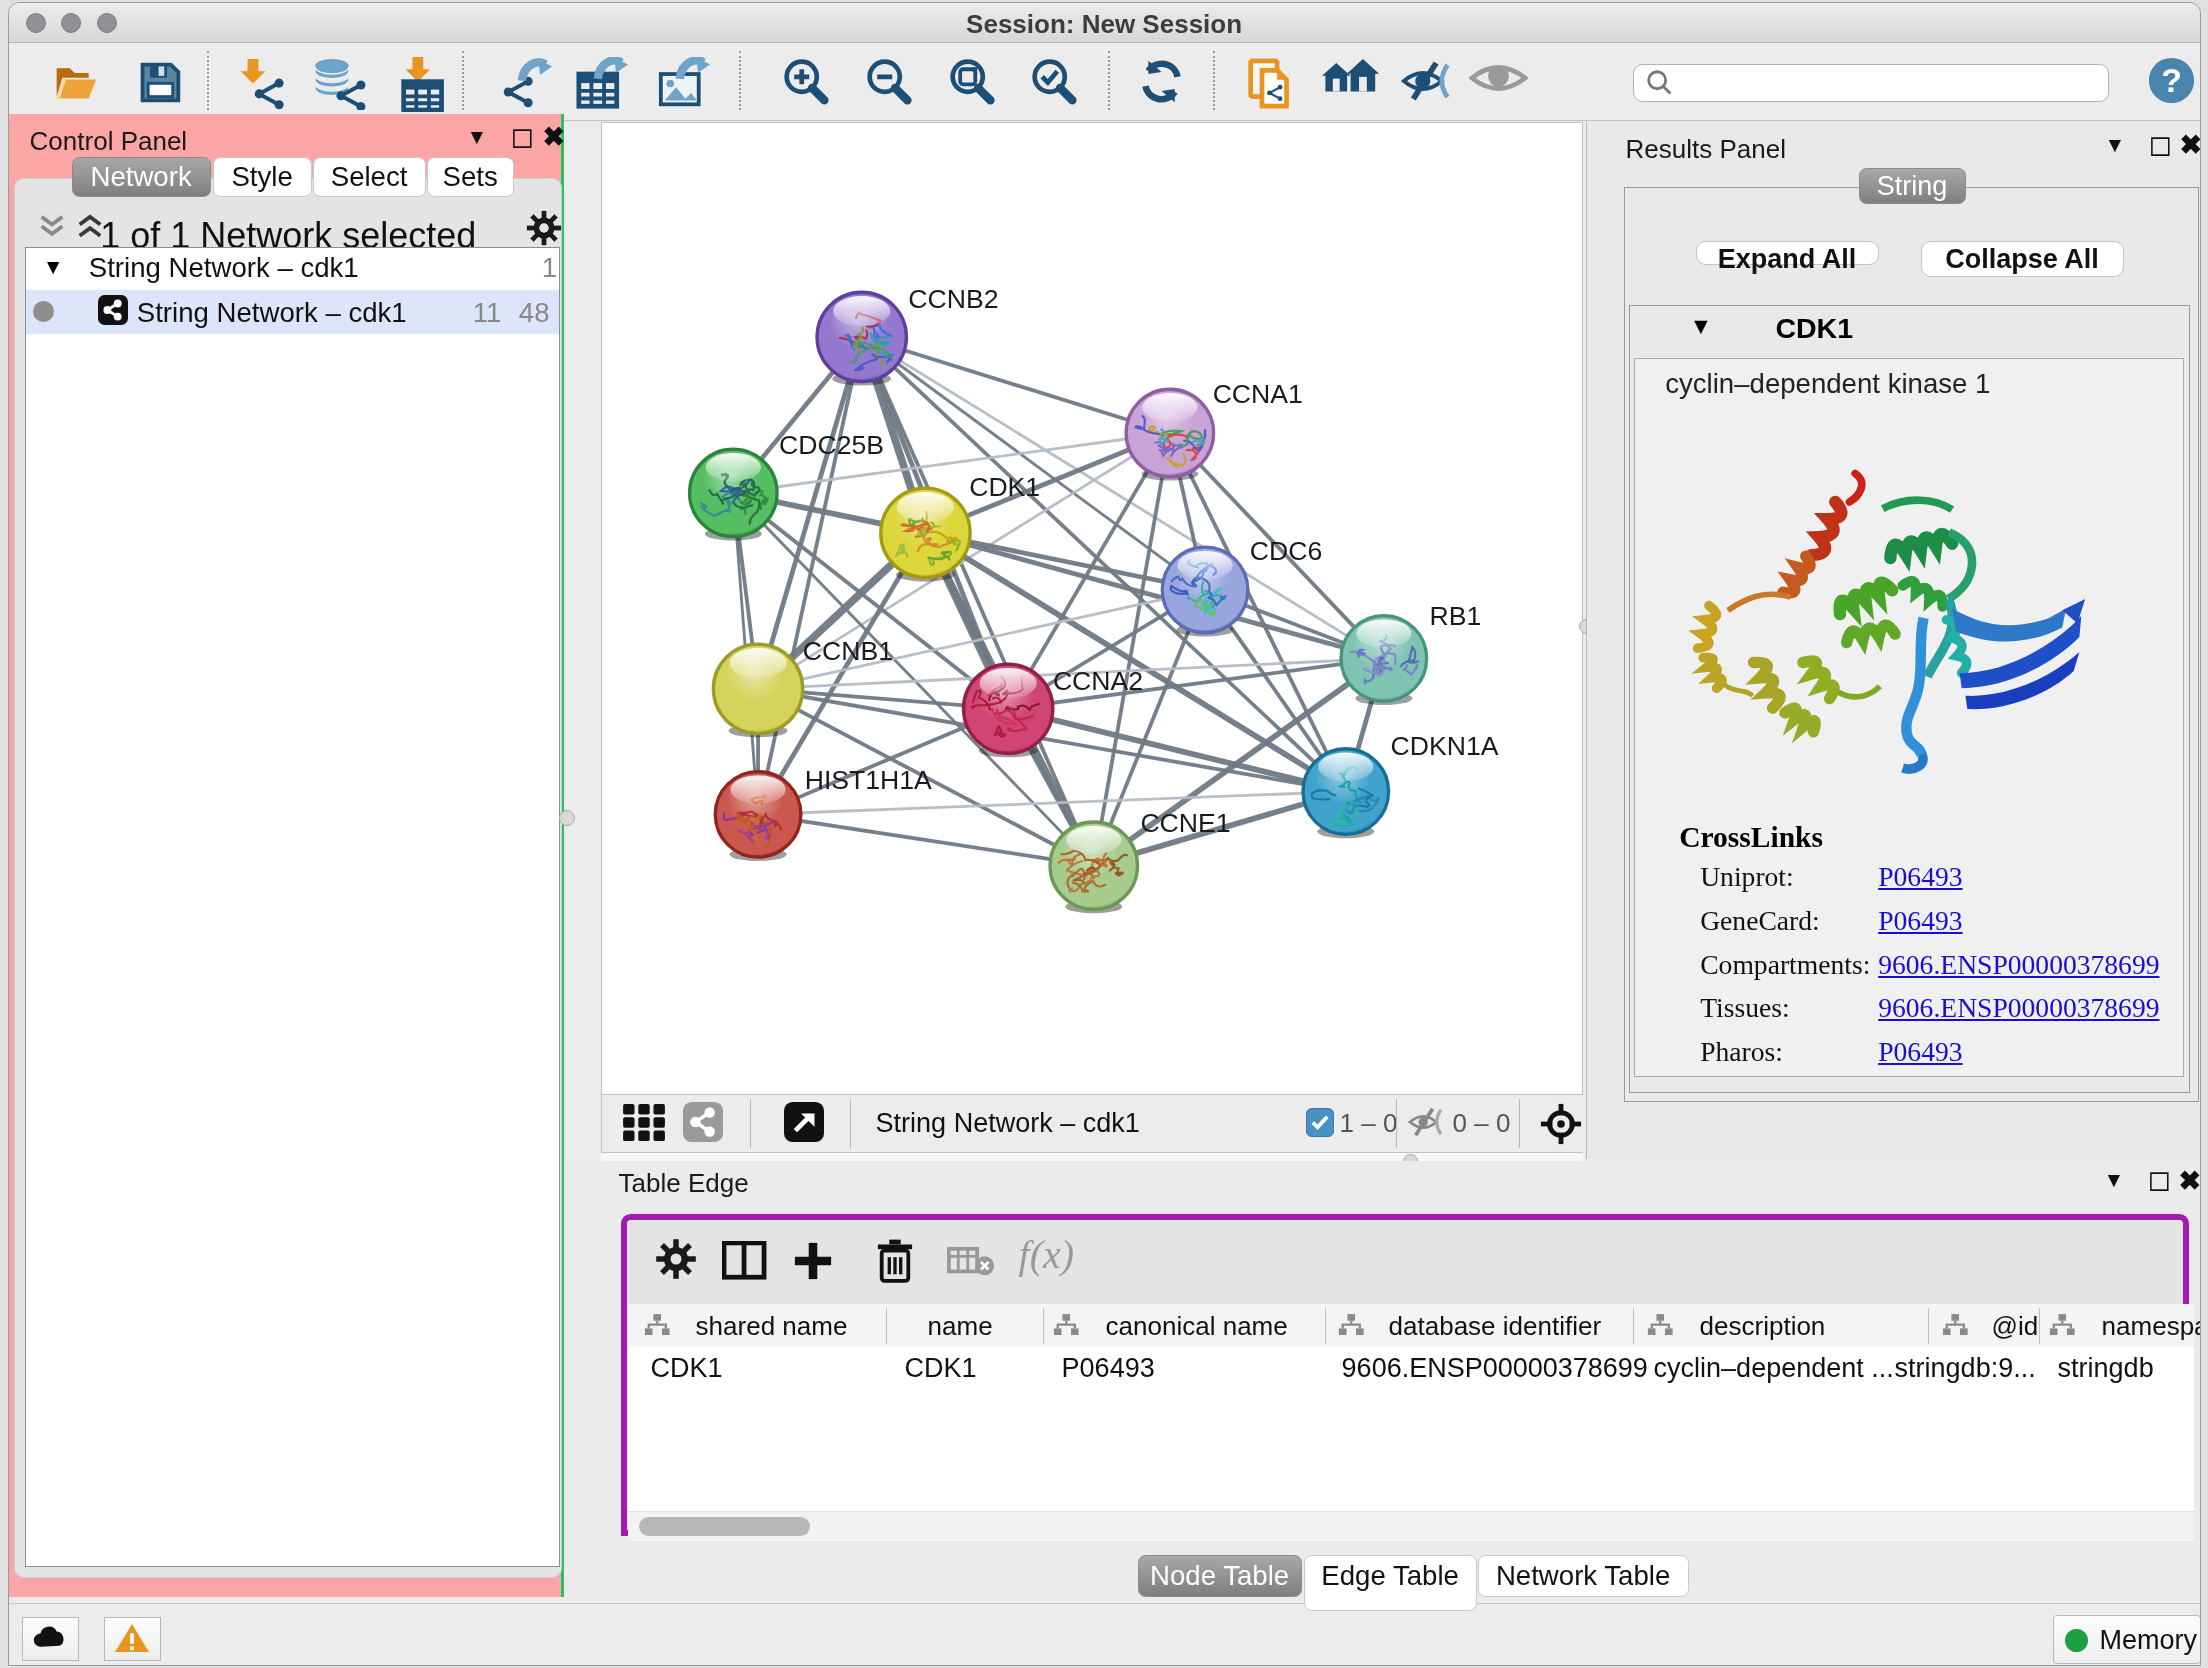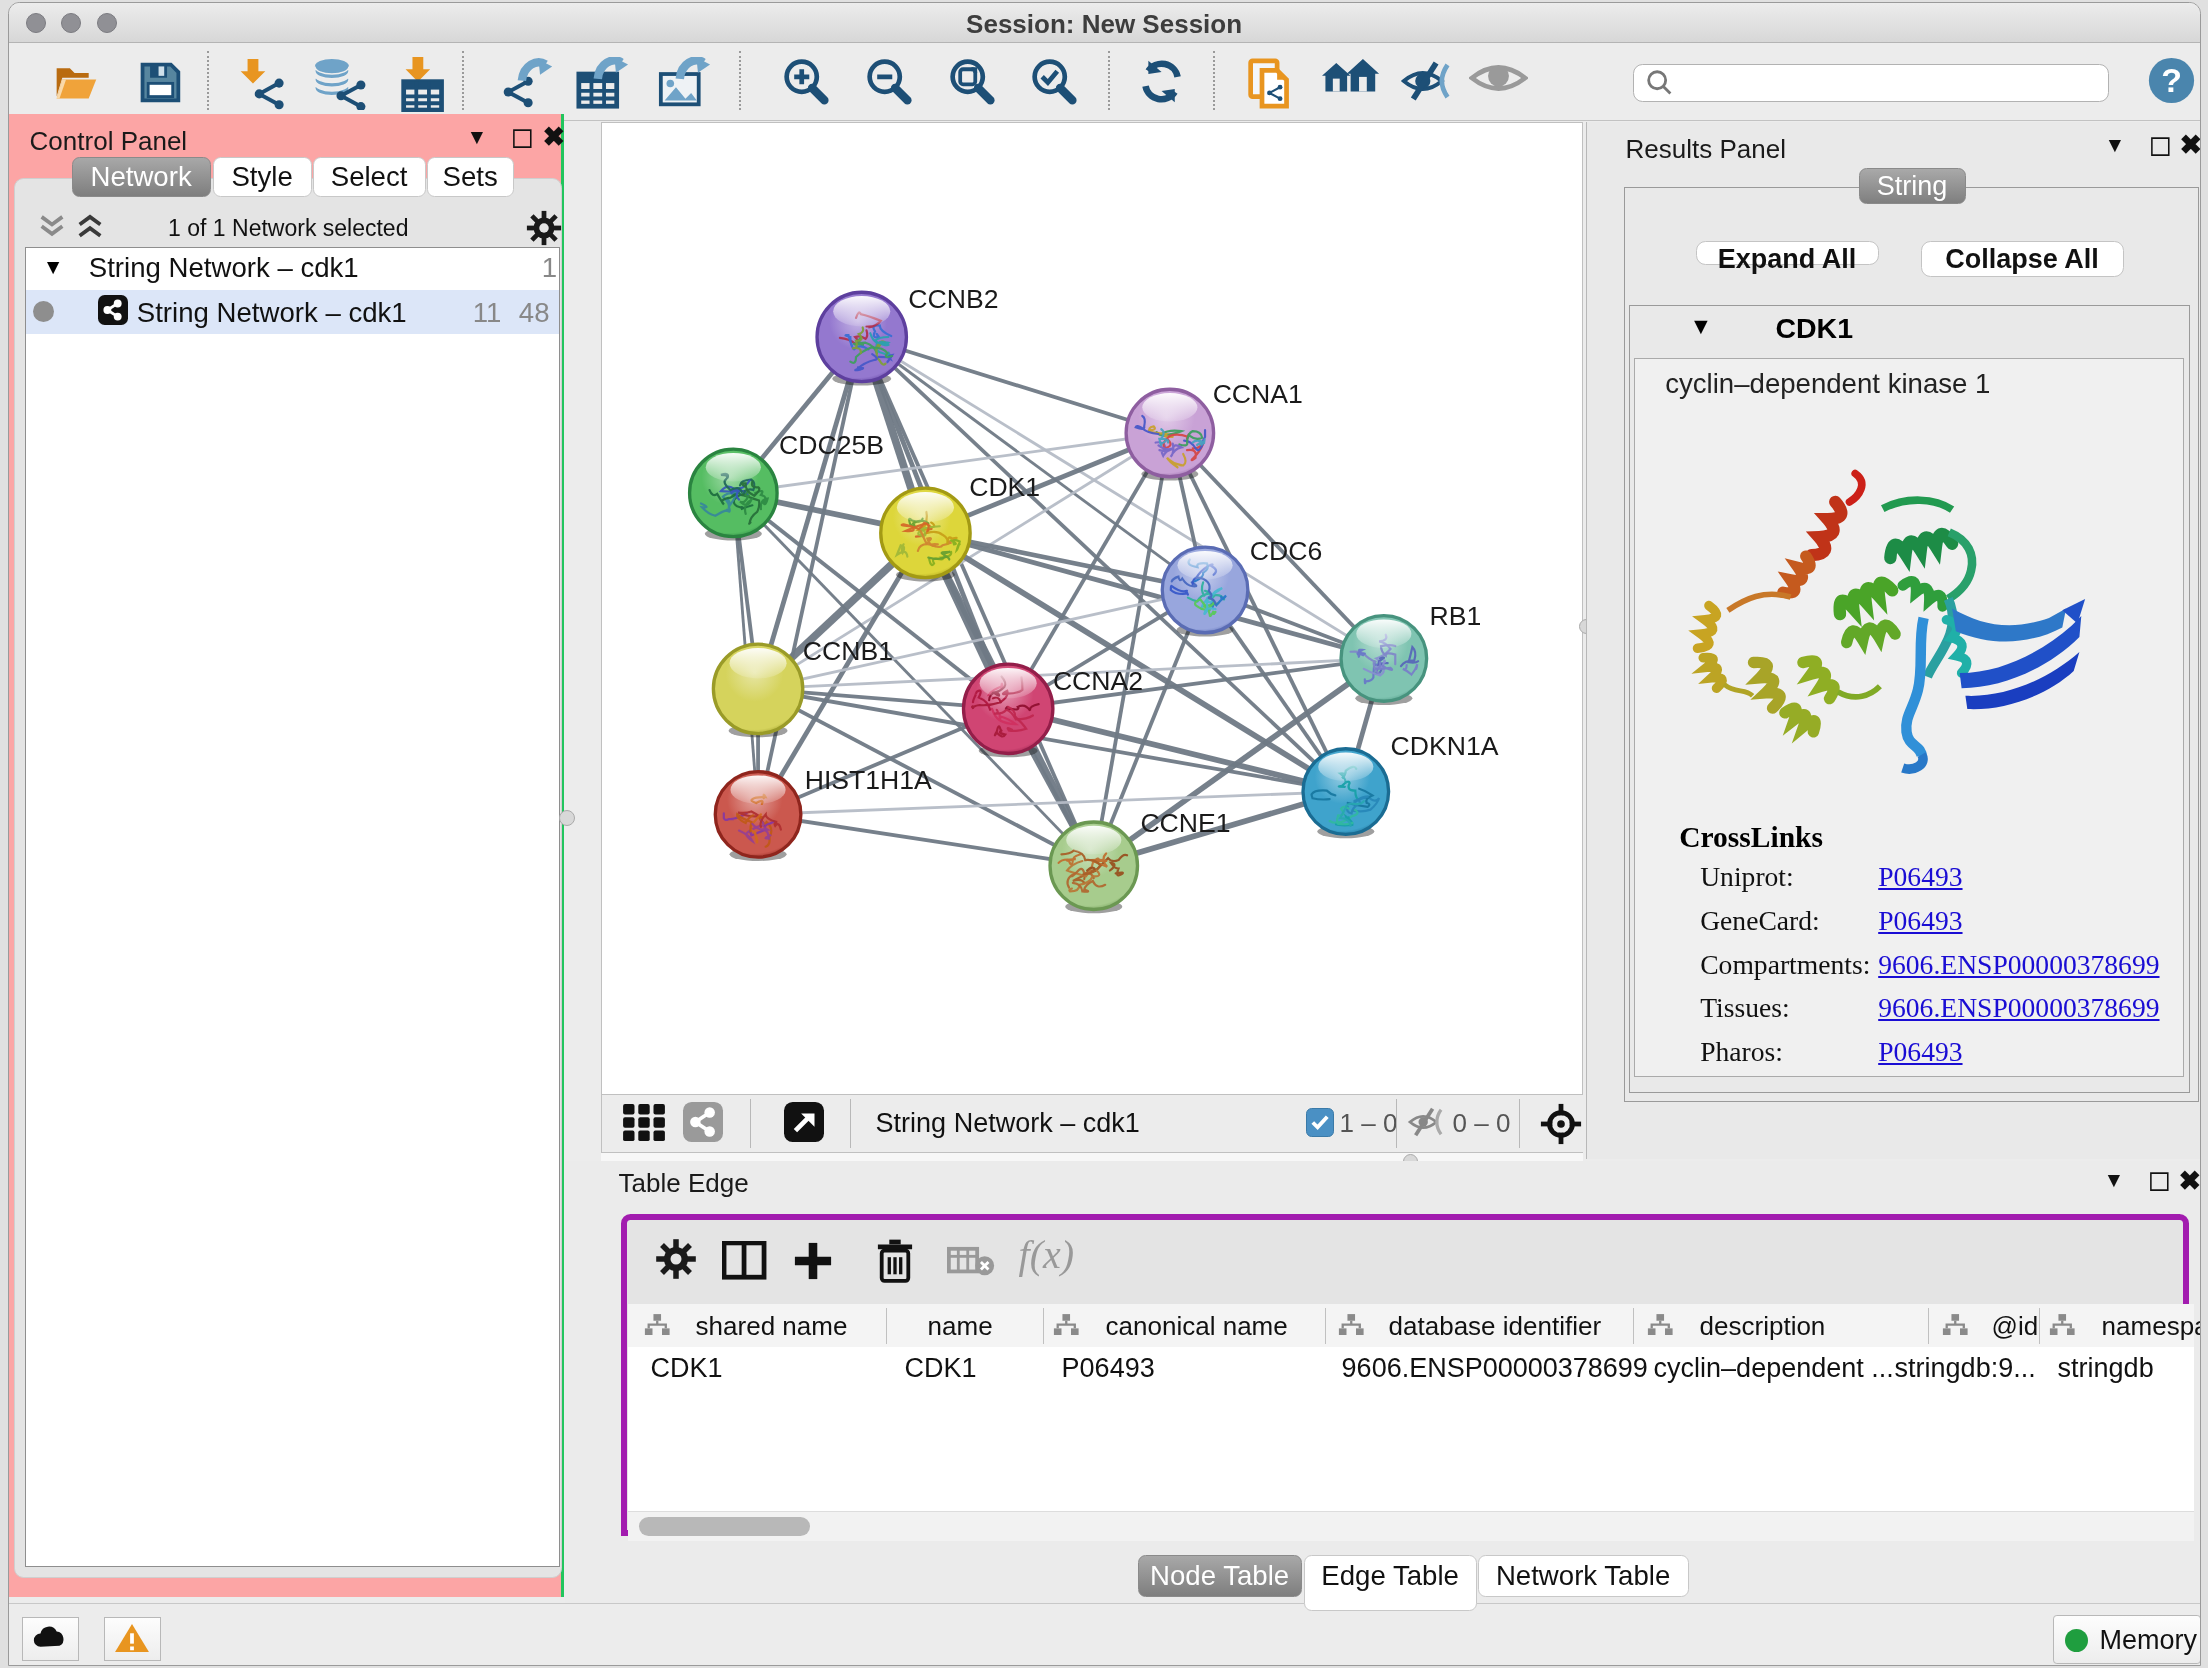--- a/index.html
+++ b/index.html
@@ -175,21 +175,21 @@
       <div class="tab " style="left:204px;top:43px;width:99px">Style</div>
       <div class="tab " style="left:304px;top:43px;width:113px">Select</div>
       <div class="tab " style="left:418px;top:43px;width:87px">Sets</div>
       <div class="abs" style="left:5.7px;top:64px;width:548px;height:1400px;background:#e4e4e4;border:1px solid #cfcfcf;border-radius:9.5px">
         <div class="abs" style="left:21px;top:34px"><svg width="32" height="28.5" viewBox="0 0 34 30">
             <path d="M6,4 L17,12 L28,4 M6,14 L17,22 L28,14" fill="none" stroke="#8a8a8a" stroke-width="4"></path>
           </svg></div>
         <div class="abs" style="left:59px;top:34px"><svg width="32" height="28.5" viewBox="0 0 34 30">
             <path d="M6,12 L17,4 L28,12 M6,24 L17,16 L28,24" fill="none" stroke="#3a3a3a" stroke-width="4"></path>
           </svg></div>
-        <div class="abs" style="left:0;top:36px;width:100%;text-align:center;font-size:23px;color:#111">1 of 1 Network selected</div>
+        <div class="abs" style="left:0;top:36px;width:100%;text-align:center;font-size:36px;color:#111">1 of 1 Network selected</div>
         <div class="abs" style="left:510px;top:30px"><svg width="38" height="38" viewBox="0 0 40 40">
             <g fill="#1a1a1a">
               <circle cx="20" cy="20" r="11"></circle>
               <rect x="17.5" y="2" width="5" height="36" transform="rotate(0 20 20)"></rect>
               <rect x="17.5" y="2" width="5" height="36" transform="rotate(45 20 20)"></rect>
               <rect x="17.5" y="2" width="5" height="36" transform="rotate(90 20 20)"></rect>
               <rect x="17.5" y="2" width="5" height="36" transform="rotate(135 20 20)"></rect>
             </g>
             <circle cx="20" cy="20" r="5" fill="#e4e4e4"></circle>
           </svg></div>

